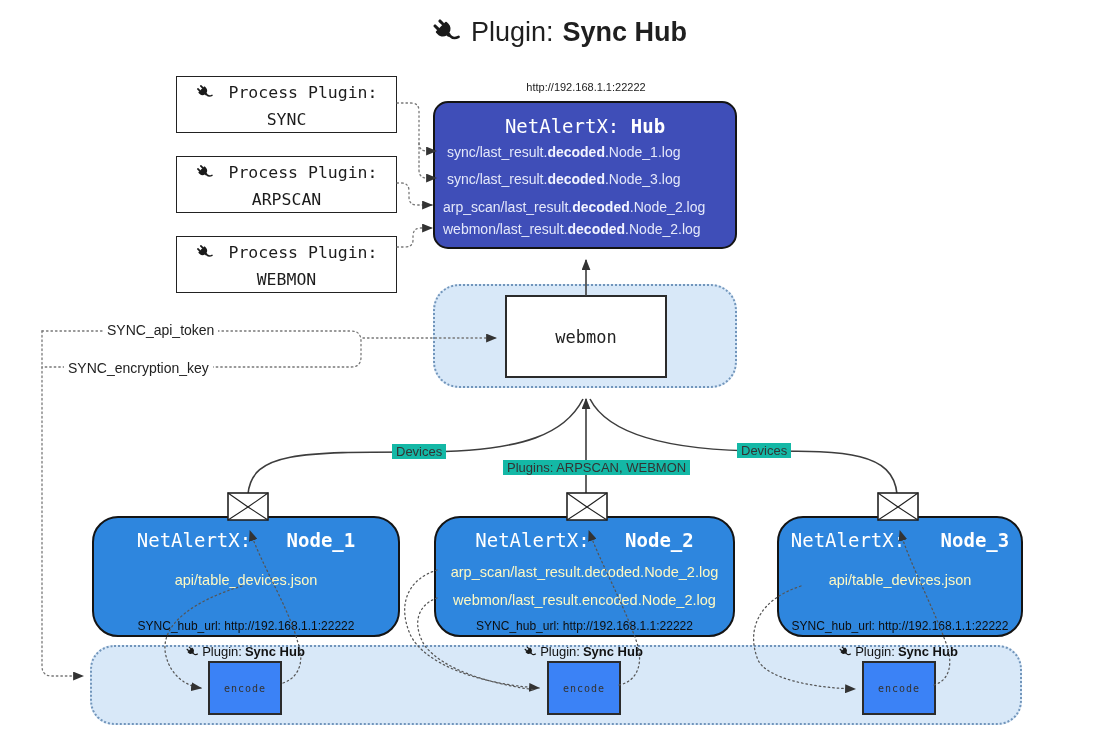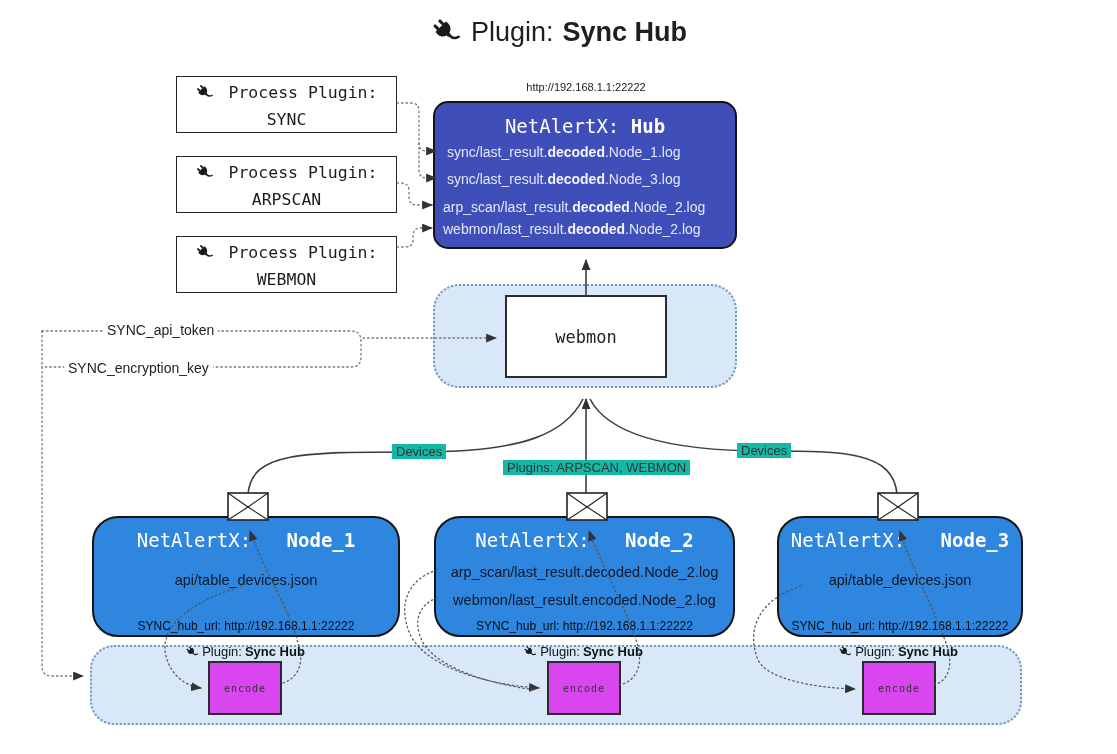--- a/index.html
+++ b/index.html
@@ -35,25 +35,25 @@
   
   .tok{font-size:14px;color:#222;background:#fff;padding:0 4px;white-space:nowrap;z-index:6;}
   
   .edge-label{font-size:13px;color:#333;background:#14b8a6;padding:0 4px;white-space:nowrap;z-index:6;}
   
   .node{top:516px;height:121px;border-radius:26px;background:var(--node,#2e86de);
         border:2px solid #141414;box-sizing:border-box;}
   .node .n-title{position:absolute;left:0;right:0;top:11px;text-align:center;
         font-family:"DejaVu Sans Mono",monospace;font-size:19px;color:#fff;}
   .node .n-title b{font-weight:700;margin-left:24px;}
-  .node .n-file{position:absolute;left:0;right:0;text-align:center;font-size:14.5px;color:#0f172a;white-space:nowrap;}
+  .node .n-file{position:absolute;left:0;right:0;text-align:center;font-size:14.5px;color:#fef9c3;white-space:nowrap;}
   .node .n-url{position:absolute;left:0;right:0;top:101px;text-align:center;font-size:12px;color:#0d0d0d;white-space:nowrap;}
   
   #band{left:90px;top:645px;width:932px;height:80px;border-radius:24px;}
-  .enc-box{top:661px;width:74px;height:54px;background:#d946ef;border:2px solid #2b2b2b;box-sizing:border-box;
+  .enc-box{top:661px;width:74px;height:54px;background:#3b82f6;border:2px solid #2b2b2b;box-sizing:border-box;
         display:flex;align-items:center;justify-content:center;
         font-family:"DejaVu Sans Mono",monospace;font-size:10px;letter-spacing:1px;color:#333;z-index:2;}
   .enc-label{top:644px;width:150px;display:flex;align-items:center;justify-content:center;gap:3px;
         font-size:13px;color:#111;z-index:3;white-space:nowrap;}
   .enc-label b{font-weight:700;}
   
   #wires{left:0;top:0;z-index:5;pointer-events:none;}
   .dot{stroke:#777;stroke-width:1.3px;fill:none;stroke-dasharray:1.5 3;stroke-linecap:round;}
   .dotd{stroke:#555;stroke-width:1.25px;fill:none;stroke-dasharray:1.5 3;stroke-linecap:round;}
   .solid{stroke:var(--arrow,#3d3d3d);stroke-width:1.6px;fill:none;}

